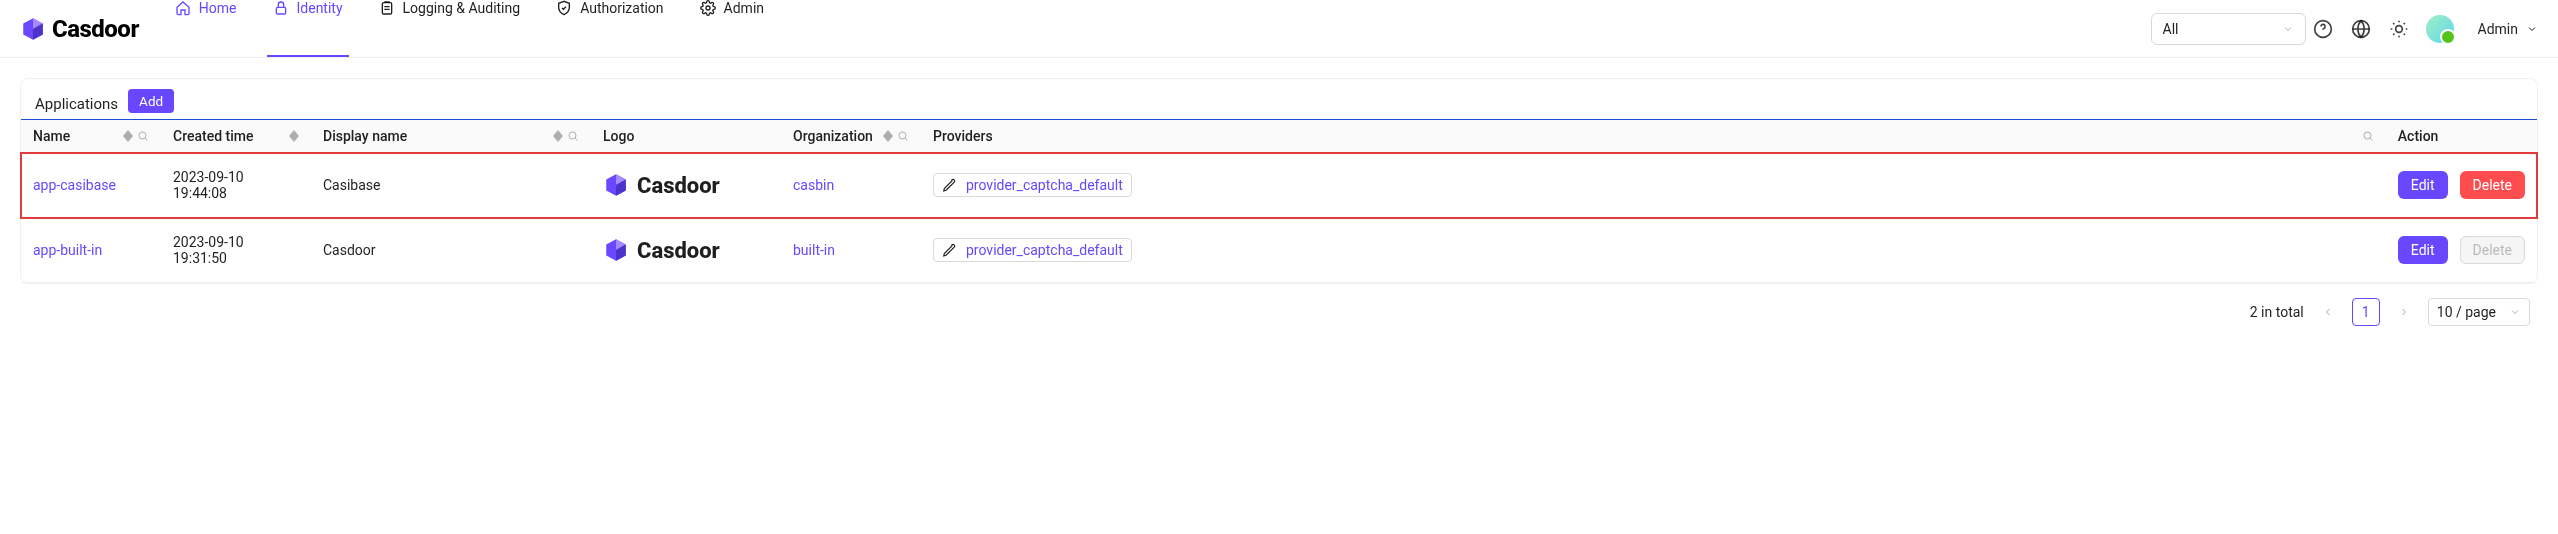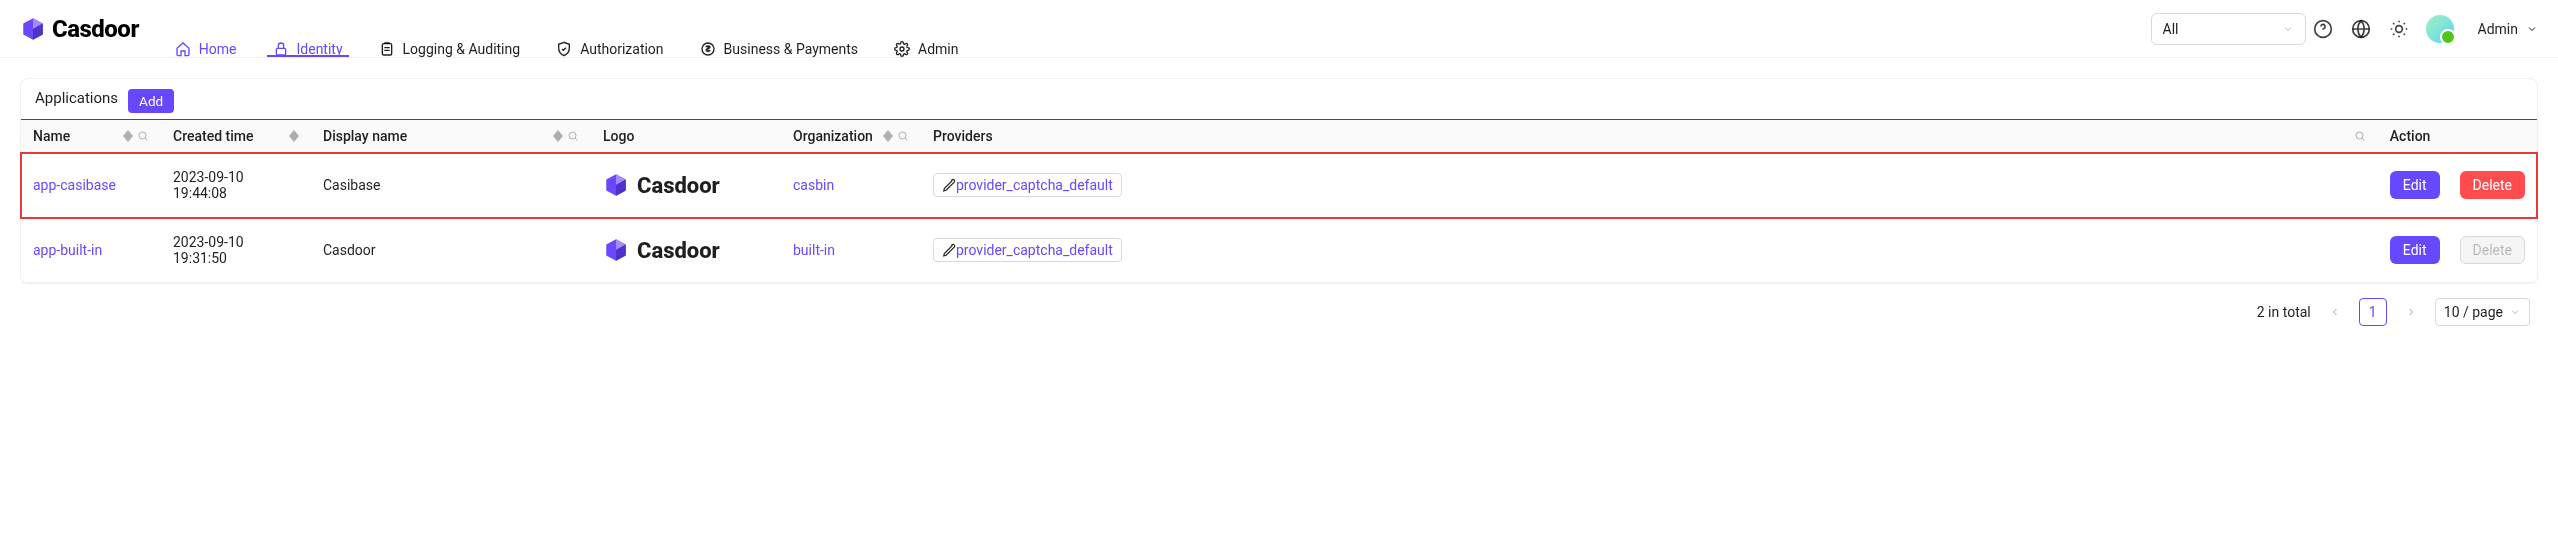--- a/index.html
+++ b/index.html
@@ -28,21 +28,21 @@
     letter-spacing: -0.5px;
   }
   .logo .cube { margin-right: 6px; }
   .nav {
     display: flex;
     align-items: center;
     height: 100%;
   }
   .nav-item {
     display: flex;
-    align-items: flex-end;
+    align-items: flex-start;
     gap: 8px;
     padding: 0 18px;
     height: 100%;
     cursor: pointer;
     color: rgba(0,0,0,0.88);
     position: relative;
   }
   .nav-item.home { color: #6748ff; }
   .nav-item.active { color: #6748ff; }
   .nav-item.active::after {
@@ -86,21 +86,21 @@
   .user-dd { display:flex; align-items:center; gap:8px; cursor:pointer; margin-left:8px; }
   
   .content { padding: 20px; }
   .card {
     border: 1px solid #f0f0f0;
     border-radius: 8px;
     background:#fff;
   }
   .card-header {
     display:flex;
-    align-items:flex-start;
+    align-items:flex-end;
     gap:10px;
     padding: 10px 14px 6px;
   }
   .card-title { font-size:15px; }
   .btn {
     display:inline-flex; align-items:center; justify-content:center;
     height:28px; padding:0 12px;
     border-radius:6px; cursor:pointer;
     font-size:14px; border:1px solid transparent;
   }
@@ -130,44 +130,44 @@
   tbody tr.highlight {
     outline: 2px solid #e33b3b;
     outline-offset: -1px;
     margin-top: 48px;
   }
   a.link { color:#6748ff; text-decoration:none; }
   .th-inner { display:flex; align-items:center; gap:6px; justify-content:space-between;}
   .th-icons { display:flex; align-items:center; gap:4px; color: rgba(0,0,0,0.3);}
   .sorter { display:flex; flex-direction:column; line-height:0; }
   .provider-tag {
-    display:inline-flex; align-items:center; gap:0;
+    display:inline-flex; align-items:center; gap:10px;
     border:1px solid #d9d9d9;
     border-radius:4px;
     padding: 3px 8px;
     background:#fff;
   }
   .provider-tag a { color:#6748ff; text-decoration:none;}
   .logo-cell { display:flex; align-items:center; gap:8px; font-weight:800; font-size:22px; }
-  .action-cell { display:flex; gap:20px; }
+  .action-cell { display:flex; gap:12px; }
   .pagination {
     display:flex; align-items:center; justify-content:flex-end;
     gap:10px; padding:14px 8px 4px;
     color: rgba(0,0,0,0.88);
   }
   .pager-btn {
     width:28px; height:28px; border:1px solid transparent;
     display:flex; align-items:center; justify-content:center;
     border-radius:4px; cursor:pointer; color: rgba(0,0,0,0.35);
   }
   .pager-page { width:28px; height:28px; border:1px solid #6748ff; color:#6748ff;
     display:flex; align-items:center; justify-content:center; border-radius:4px;}
   .page-size {
     height:28px; border:1px solid #d9d9d9; border-radius:4px;
-    display:flex; align-items:center; padding:0 8px; gap:6px; cursor:pointer;
+    display:flex; align-items:center; padding:0 8px; gap:13px; cursor:pointer;
   }
   svg { display:block; }
 </style>
 </head>
 <body>
 
 <div class="topbar">
   <div class="logo">
     <span class="cube">
       <svg width="26" height="26" viewBox="0 0 24 24">
@@ -207,29 +207,20 @@
       <span>Logging &amp; Auditing</span>
     </div>
     <div class="nav-item">
       <span class="nav-icon">
         <svg width="16" height="16" viewBox="0 0 24 24" fill="none" stroke="currentColor" stroke-width="2">
             <path d="M12 2 4 5v6c0 5 3.5 9 8 11 4.5-2 8-6 8-11V5l-8-3z"></path>
             <path d="m9 12 2 2 4-4"></path>
           </svg>
       </span>
       <span>Authorization</span>
-    </div>
-    <div class="nav-item">
-      <span class="nav-icon">
-        <svg width="16" height="16" viewBox="0 0 24 24" fill="none" stroke="currentColor" stroke-width="2">
-            <circle cx="12" cy="12" r="9"></circle>
-            <path d="M12 7v10M9 9.5c0-1 1-2 3-2s3 1 3 2-1 1.5-3 2-3 1-3 2 1 2 3 2 3-1 3-2"></path>
-          </svg>
-      </span>
-      <span>Business &amp; Payments</span>
     </div>
     <div class="nav-item">
       <span class="nav-icon">
         <svg width="16" height="16" viewBox="0 0 24 24" fill="none" stroke="currentColor" stroke-width="2">
             <circle cx="12" cy="12" r="3"></circle>
             <path d="M19.4 15a1.7 1.7 0 0 0 .34 1.87l.06.06a2 2 0 1 1-2.83 2.83l-.06-.06a1.7 1.7 0 0 0-1.87-.34 1.7 1.7 0 0 0-1 1.56V21a2 2 0 0 1-4 0v-.09a1.7 1.7 0 0 0-1-1.56 1.7 1.7 0 0 0-1.87.34l-.06.06a2 2 0 1 1-2.83-2.83l.06-.06a1.7 1.7 0 0 0 .34-1.87 1.7 1.7 0 0 0-1.56-1H3a2 2 0 0 1 0-4h.09a1.7 1.7 0 0 0 1.56-1 1.7 1.7 0 0 0-.34-1.87l-.06-.06a2 2 0 1 1 2.83-2.83l.06.06a1.7 1.7 0 0 0 1.87.34H9a1.7 1.7 0 0 0 1-1.56V3a2 2 0 0 1 4 0v.09a1.7 1.7 0 0 0 1 1.56 1.7 1.7 0 0 0 1.87-.34l.06-.06a2 2 0 1 1 2.83 2.83l-.06.06a1.7 1.7 0 0 0-.34 1.87V9a1.7 1.7 0 0 0 1.56 1H21a2 2 0 0 1 0 4h-.09a1.7 1.7 0 0 0-1.56 1z"></path>
           </svg>
       </span>
       <span>Admin</span>
     </div>

